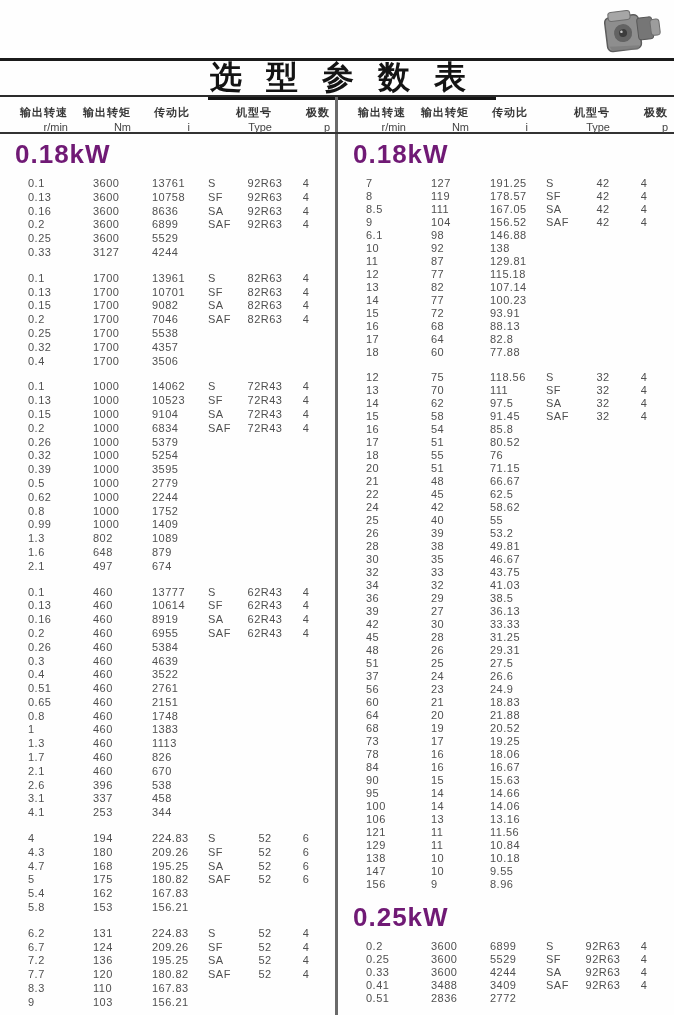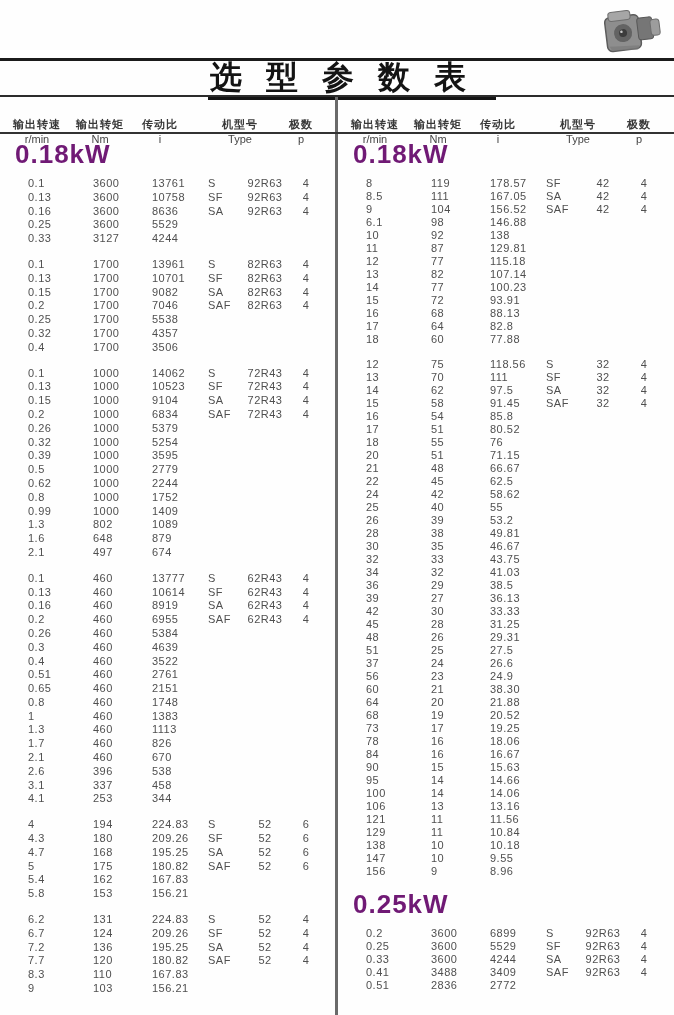--- a/index.html
+++ b/index.html
@@ -15,21 +15,21 @@
     font-size:32px;font-weight:bold;color:#141414;letter-spacing:24px;line-height:34px;
     padding-left:30px;box-sizing:border-box;
   }
   .title .u{border-bottom:5px solid #141414;padding:0 6px 0 2px;}
   .title-rule{position:absolute;top:95px;left:0;width:674px;height:2px;background:#2c2c2c;}
   .table-area{position:absolute;top:97px;left:0;width:674px;height:918px;}
   .center-divider{position:absolute;top:0;left:335px;width:3px;height:918px;background:#6a6a6a;}
   .header-row{position:absolute;top:0;left:0;width:674px;height:35px;border-bottom:2px solid #333;}
   .half-header{position:absolute;top:0;width:337px;height:35px;}
   .half-header.hl{left:0}.half-header.hr{left:338px}
-  .hcell{position:absolute;top:20px;text-align:center;font-size:11px;color:#383838;line-height:15px;}
+  .hcell{position:absolute;top:8px;text-align:right;font-size:11px;color:#383838;line-height:15px;}
   .hcell .cn{display:block;font-weight:bold;letter-spacing:1px;}
   .hcell .un{display:block;font-weight:normal;color:#454545;}
   .hc0{left:6px;width:62px}.hc1{left:69px;width:62px}.hc2{left:130px;width:60px}
   .hc3{left:208px;width:64px}.hc4{left:272px;width:58px}
   .body{position:absolute;top:37px;left:0;width:674px;height:881px;}
   .half{position:absolute;top:0;width:337px;}
   .half.left{left:0}.half.right{left:338px}
   .kw-heading{
     font-size:26px;line-height:28px;font-weight:bold;color:#701a75;
     margin:6px 0 9px 15px;letter-spacing:1px;
@@ -122,20 +122,21 @@
       </div>
     </div>
 
     <div class="body">
       <div class="half left" id="left-col">
           <div class="kw-heading">0.18kW</div>
           <div class="block">
             <div class="row"><span class="cell speed">0.1</span><span class="cell torque">3600</span><span class="cell ratio">13761</span><span class="cell prefix">S</span><span class="cell model">92R63</span><span class="cell poles">4</span></div>
             <div class="row"><span class="cell speed">0.13</span><span class="cell torque">3600</span><span class="cell ratio">10758</span><span class="cell prefix">SF</span><span class="cell model">92R63</span><span class="cell poles">4</span></div>
             <div class="row"><span class="cell speed">0.16</span><span class="cell torque">3600</span><span class="cell ratio">8636</span><span class="cell prefix">SA</span><span class="cell model">92R63</span><span class="cell poles">4</span></div>
+            <div class="row"><span class="cell speed">0.2</span><span class="cell torque">3600</span><span class="cell ratio">6899</span><span class="cell prefix">SAF</span><span class="cell model">92R63</span><span class="cell poles">4</span></div>
             <div class="row"><span class="cell speed">0.25</span><span class="cell torque">3600</span><span class="cell ratio">5529</span><span class="cell prefix"></span><span class="cell model"></span><span class="cell poles"></span></div>
             <div class="row"><span class="cell speed">0.33</span><span class="cell torque">3127</span><span class="cell ratio">4244</span><span class="cell prefix"></span><span class="cell model"></span><span class="cell poles"></span></div>
           </div>
           <div class="block">
             <div class="row"><span class="cell speed">0.1</span><span class="cell torque">1700</span><span class="cell ratio">13961</span><span class="cell prefix">S</span><span class="cell model">82R63</span><span class="cell poles">4</span></div>
             <div class="row"><span class="cell speed">0.13</span><span class="cell torque">1700</span><span class="cell ratio">10701</span><span class="cell prefix">SF</span><span class="cell model">82R63</span><span class="cell poles">4</span></div>
             <div class="row"><span class="cell speed">0.15</span><span class="cell torque">1700</span><span class="cell ratio">9082</span><span class="cell prefix">SA</span><span class="cell model">82R63</span><span class="cell poles">4</span></div>
             <div class="row"><span class="cell speed">0.2</span><span class="cell torque">1700</span><span class="cell ratio">7046</span><span class="cell prefix">SAF</span><span class="cell model">82R63</span><span class="cell poles">4</span></div>
             <div class="row"><span class="cell speed">0.25</span><span class="cell torque">1700</span><span class="cell ratio">5538</span><span class="cell prefix"></span><span class="cell model"></span><span class="cell poles"></span></div>
             <div class="row"><span class="cell speed">0.32</span><span class="cell torque">1700</span><span class="cell ratio">4357</span><span class="cell prefix"></span><span class="cell model"></span><span class="cell poles"></span></div>
@@ -189,20 +190,21 @@
             <div class="row"><span class="cell speed">6.7</span><span class="cell torque">124</span><span class="cell ratio">209.26</span><span class="cell prefix">SF</span><span class="cell model">52</span><span class="cell poles">4</span></div>
             <div class="row"><span class="cell speed">7.2</span><span class="cell torque">136</span><span class="cell ratio">195.25</span><span class="cell prefix">SA</span><span class="cell model">52</span><span class="cell poles">4</span></div>
             <div class="row"><span class="cell speed">7.7</span><span class="cell torque">120</span><span class="cell ratio">180.82</span><span class="cell prefix">SAF</span><span class="cell model">52</span><span class="cell poles">4</span></div>
             <div class="row"><span class="cell speed">8.3</span><span class="cell torque">110</span><span class="cell ratio">167.83</span><span class="cell prefix"></span><span class="cell model"></span><span class="cell poles"></span></div>
             <div class="row"><span class="cell speed">9</span><span class="cell torque">103</span><span class="cell ratio">156.21</span><span class="cell prefix"></span><span class="cell model"></span><span class="cell poles"></span></div>
           </div>
         </div>
       <div class="half right" id="right-col">
           <div class="kw-heading">0.18kW</div>
           <div class="block">
+            <div class="row"><span class="cell speed">7</span><span class="cell torque">127</span><span class="cell ratio">191.25</span><span class="cell prefix">S</span><span class="cell model">42</span><span class="cell poles">4</span></div>
             <div class="row"><span class="cell speed">8</span><span class="cell torque">119</span><span class="cell ratio">178.57</span><span class="cell prefix">SF</span><span class="cell model">42</span><span class="cell poles">4</span></div>
             <div class="row"><span class="cell speed">8.5</span><span class="cell torque">111</span><span class="cell ratio">167.05</span><span class="cell prefix">SA</span><span class="cell model">42</span><span class="cell poles">4</span></div>
             <div class="row"><span class="cell speed">9</span><span class="cell torque">104</span><span class="cell ratio">156.52</span><span class="cell prefix">SAF</span><span class="cell model">42</span><span class="cell poles">4</span></div>
             <div class="row"><span class="cell speed">6.1</span><span class="cell torque">98</span><span class="cell ratio">146.88</span><span class="cell prefix"></span><span class="cell model"></span><span class="cell poles"></span></div>
             <div class="row"><span class="cell speed">10</span><span class="cell torque">92</span><span class="cell ratio">138</span><span class="cell prefix"></span><span class="cell model"></span><span class="cell poles"></span></div>
             <div class="row"><span class="cell speed">11</span><span class="cell torque">87</span><span class="cell ratio">129.81</span><span class="cell prefix"></span><span class="cell model"></span><span class="cell poles"></span></div>
             <div class="row"><span class="cell speed">12</span><span class="cell torque">77</span><span class="cell ratio">115.18</span><span class="cell prefix"></span><span class="cell model"></span><span class="cell poles"></span></div>
             <div class="row"><span class="cell speed">13</span><span class="cell torque">82</span><span class="cell ratio">107.14</span><span class="cell prefix"></span><span class="cell model"></span><span class="cell poles"></span></div>
             <div class="row"><span class="cell speed">14</span><span class="cell torque">77</span><span class="cell ratio">100.23</span><span class="cell prefix"></span><span class="cell model"></span><span class="cell poles"></span></div>
             <div class="row"><span class="cell speed">15</span><span class="cell torque">72</span><span class="cell ratio">93.91</span><span class="cell prefix"></span><span class="cell model"></span><span class="cell poles"></span></div>
@@ -229,21 +231,21 @@
             <div class="row"><span class="cell speed">32</span><span class="cell torque">33</span><span class="cell ratio">43.75</span><span class="cell prefix"></span><span class="cell model"></span><span class="cell poles"></span></div>
             <div class="row"><span class="cell speed">34</span><span class="cell torque">32</span><span class="cell ratio">41.03</span><span class="cell prefix"></span><span class="cell model"></span><span class="cell poles"></span></div>
             <div class="row"><span class="cell speed">36</span><span class="cell torque">29</span><span class="cell ratio">38.5</span><span class="cell prefix"></span><span class="cell model"></span><span class="cell poles"></span></div>
             <div class="row"><span class="cell speed">39</span><span class="cell torque">27</span><span class="cell ratio">36.13</span><span class="cell prefix"></span><span class="cell model"></span><span class="cell poles"></span></div>
             <div class="row"><span class="cell speed">42</span><span class="cell torque">30</span><span class="cell ratio">33.33</span><span class="cell prefix"></span><span class="cell model"></span><span class="cell poles"></span></div>
             <div class="row"><span class="cell speed">45</span><span class="cell torque">28</span><span class="cell ratio">31.25</span><span class="cell prefix"></span><span class="cell model"></span><span class="cell poles"></span></div>
             <div class="row"><span class="cell speed">48</span><span class="cell torque">26</span><span class="cell ratio">29.31</span><span class="cell prefix"></span><span class="cell model"></span><span class="cell poles"></span></div>
             <div class="row"><span class="cell speed">51</span><span class="cell torque">25</span><span class="cell ratio">27.5</span><span class="cell prefix"></span><span class="cell model"></span><span class="cell poles"></span></div>
             <div class="row"><span class="cell speed">37</span><span class="cell torque">24</span><span class="cell ratio">26.6</span><span class="cell prefix"></span><span class="cell model"></span><span class="cell poles"></span></div>
             <div class="row"><span class="cell speed">56</span><span class="cell torque">23</span><span class="cell ratio">24.9</span><span class="cell prefix"></span><span class="cell model"></span><span class="cell poles"></span></div>
-            <div class="row"><span class="cell speed">60</span><span class="cell torque">21</span><span class="cell ratio">38.30</span><span class="cell prefix"></span><span class="cell model"></span><span class="cell poles"></span></div>
+            <div class="row"><span class="cell speed">60</span><span class="cell torque">21</span><span class="cell ratio">18.83</span><span class="cell prefix"></span><span class="cell model"></span><span class="cell poles"></span></div>
             <div class="row"><span class="cell speed">64</span><span class="cell torque">20</span><span class="cell ratio">21.88</span><span class="cell prefix"></span><span class="cell model"></span><span class="cell poles"></span></div>
             <div class="row"><span class="cell speed">68</span><span class="cell torque">19</span><span class="cell ratio">20.52</span><span class="cell prefix"></span><span class="cell model"></span><span class="cell poles"></span></div>
             <div class="row"><span class="cell speed">73</span><span class="cell torque">17</span><span class="cell ratio">19.25</span><span class="cell prefix"></span><span class="cell model"></span><span class="cell poles"></span></div>
             <div class="row"><span class="cell speed">78</span><span class="cell torque">16</span><span class="cell ratio">18.06</span><span class="cell prefix"></span><span class="cell model"></span><span class="cell poles"></span></div>
             <div class="row"><span class="cell speed">84</span><span class="cell torque">16</span><span class="cell ratio">16.67</span><span class="cell prefix"></span><span class="cell model"></span><span class="cell poles"></span></div>
             <div class="row"><span class="cell speed">90</span><span class="cell torque">15</span><span class="cell ratio">15.63</span><span class="cell prefix"></span><span class="cell model"></span><span class="cell poles"></span></div>
             <div class="row"><span class="cell speed">95</span><span class="cell torque">14</span><span class="cell ratio">14.66</span><span class="cell prefix"></span><span class="cell model"></span><span class="cell poles"></span></div>
             <div class="row"><span class="cell speed">100</span><span class="cell torque">14</span><span class="cell ratio">14.06</span><span class="cell prefix"></span><span class="cell model"></span><span class="cell poles"></span></div>
             <div class="row"><span class="cell speed">106</span><span class="cell torque">13</span><span class="cell ratio">13.16</span><span class="cell prefix"></span><span class="cell model"></span><span class="cell poles"></span></div>
             <div class="row"><span class="cell speed">121</span><span class="cell torque">11</span><span class="cell ratio">11.56</span><span class="cell prefix"></span><span class="cell model"></span><span class="cell poles"></span></div>

